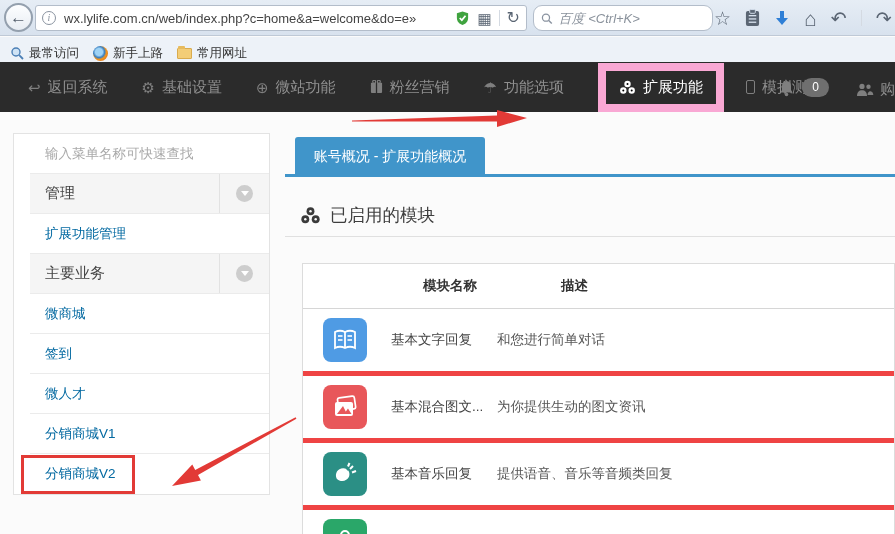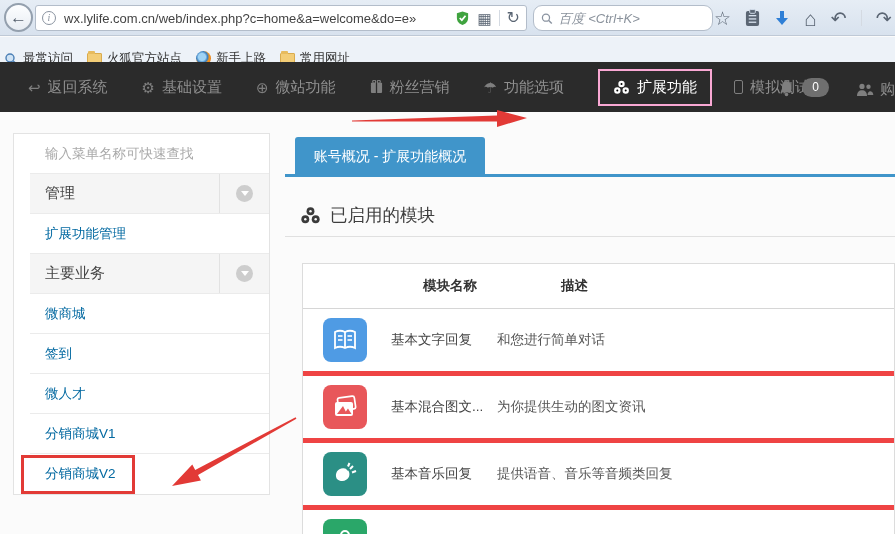--- a/index.html
+++ b/index.html
@@ -25,34 +25,34 @@
   .searchbox { left:533px; top:5px; width:180px; height:26px; background:#fff;
     border:1px solid #b3bdca; border-radius:9px; display:flex; align-items:center; padding:0 7px; gap:6px; }
   .searchbox input { border:none; outline:none; width:100%; font-size:13px; font-style:italic; color:#666;
     font-family:"Liberation Sans",sans-serif; background:transparent; }
   .searchbox input::placeholder { color:#8a929c; }
   .chrome-icons { left:714px; top:4px; height:28px; display:flex; align-items:center; gap:14px; }
   .chrome-icons .glyph { font-size:19px; }
 
   
   .bmbar { left:0; top:37px; width:895px; height:32px; background:#edf2f8;
-    display:flex; align-items:flex-end; gap:6px; }
+    display:flex; align-items:center; padding-left:6px; gap:6px; }
   .bm { display:flex; align-items:center; gap:5px; font-size:12.5px; color:#333; padding:2px 4px; }
   .folder { width:15px; height:11px; background:#f3cd77; border:1px solid #d9ab4e; border-radius:1px; position:relative; }
   .folder:before { content:""; position:absolute; left:0; top:-3px; width:7px; height:3px; background:#e7bb5e; border-radius:1px 1px 0 0; }
   .ffox { width:15px; height:15px; border-radius:50%;
     background:radial-gradient(circle at 40% 40%, #9fd3f5 0 28%, #3a7fc0 44%, #f0941f 58%, #d95f17 100%); }
 
   
   .nav { left:0; top:62px; width:895px; height:50px; background:#2b2b2b;
     display:flex; align-items:center; padding-left:28px; }
   .nav-item { display:flex; align-items:center; gap:7px; color:#8f8f8f; font-size:15px;
     margin-right:34px; white-space:nowrap; }
   .nav-item .nico { font-size:15px; color:#7f7f7f; line-height:1; }
-  .nav-item.active { color:#fff; border:2px solid #f9a8d4; padding:7px 13px; margin-right:22px;align-items:center; }
+  .nav-item.active { color:#fff; border:8px solid #f9a8d4; padding:7px 13px; margin-right:22px;align-items:center; }
   .phone-ic { width:9px; height:14px; border:1.5px solid #7f7f7f; border-radius:2px; }
   .bell { left:778px; top:80px; }
   .badge { left:802px; top:78px; min-width:27px; height:19px; background:#6f6f6f; color:#fff;
     border-radius:10px; font-size:12px; text-align:center; line-height:19px; padding:0 8px; }
   .navright { left:856px; top:80px; display:flex; align-items:center; gap:6px;
     color:#8f8f8f; font-size:15px; white-space:nowrap; }
 
   
   .sidebar { left:13px; top:133px; width:257px; background:#fff; border:1px solid #e3e3e3;padding-left:16px; }
   .sb-row { height:40px; display:flex; align-items:center; border-bottom:1px solid #ebebeb; }
@@ -139,24 +139,20 @@
 
   <div class="abs bmbar">
     <span class="bm">
       <svg width="14" height="14" viewBox="0 0 14 14">
         <circle cx="6" cy="6" r="4" fill="#cfe3f5" stroke="#4b7fb5" stroke-width="1.4"></circle>
         <line x1="9.2" y1="9.2" x2="13" y2="13" stroke="#4b7fb5" stroke-width="1.8"></line>
       </svg>
       <span>最常访问</span>
     </span>
     <span class="bm">
-      <span class="folder"></span>
-      <span>火狐官方站点</span>
-    </span>
-    <span class="bm">
       <span class="ffox"></span>
       <span>新手上路</span>
     </span>
     <span class="bm">
       <span class="folder"></span>
       <span>常用网址</span>
     </span>
   </div>
 
   <div class="abs nav">

